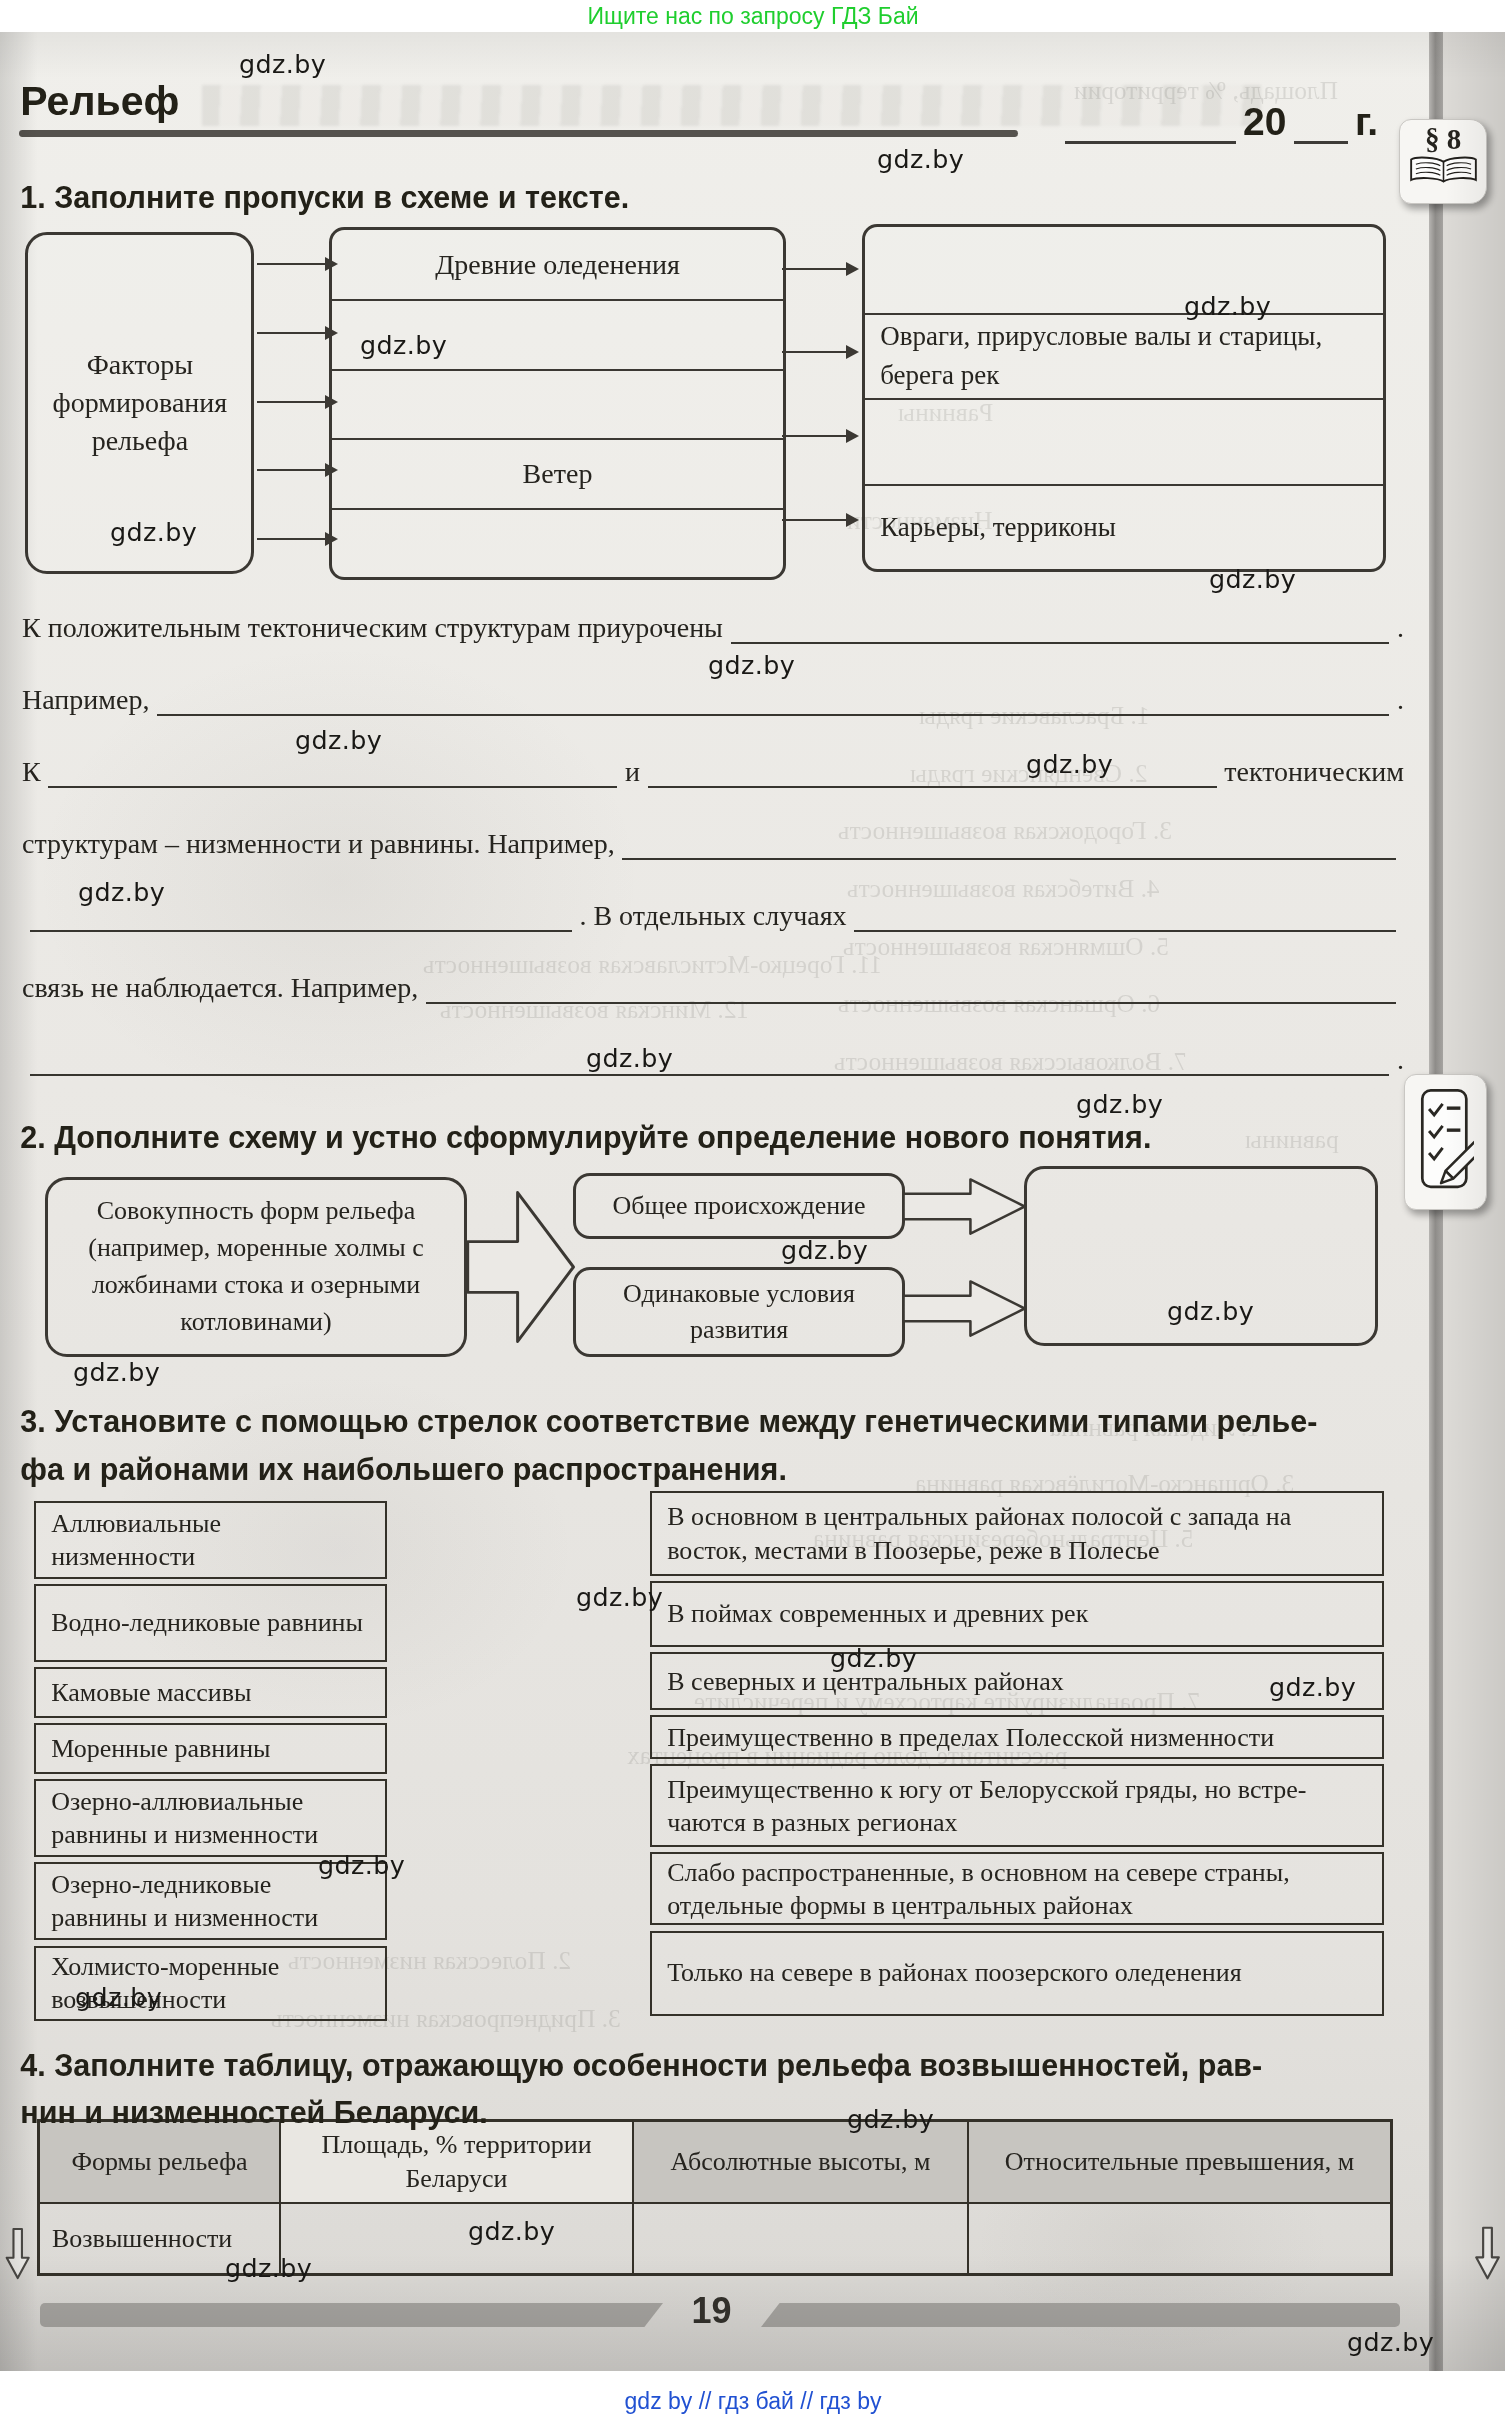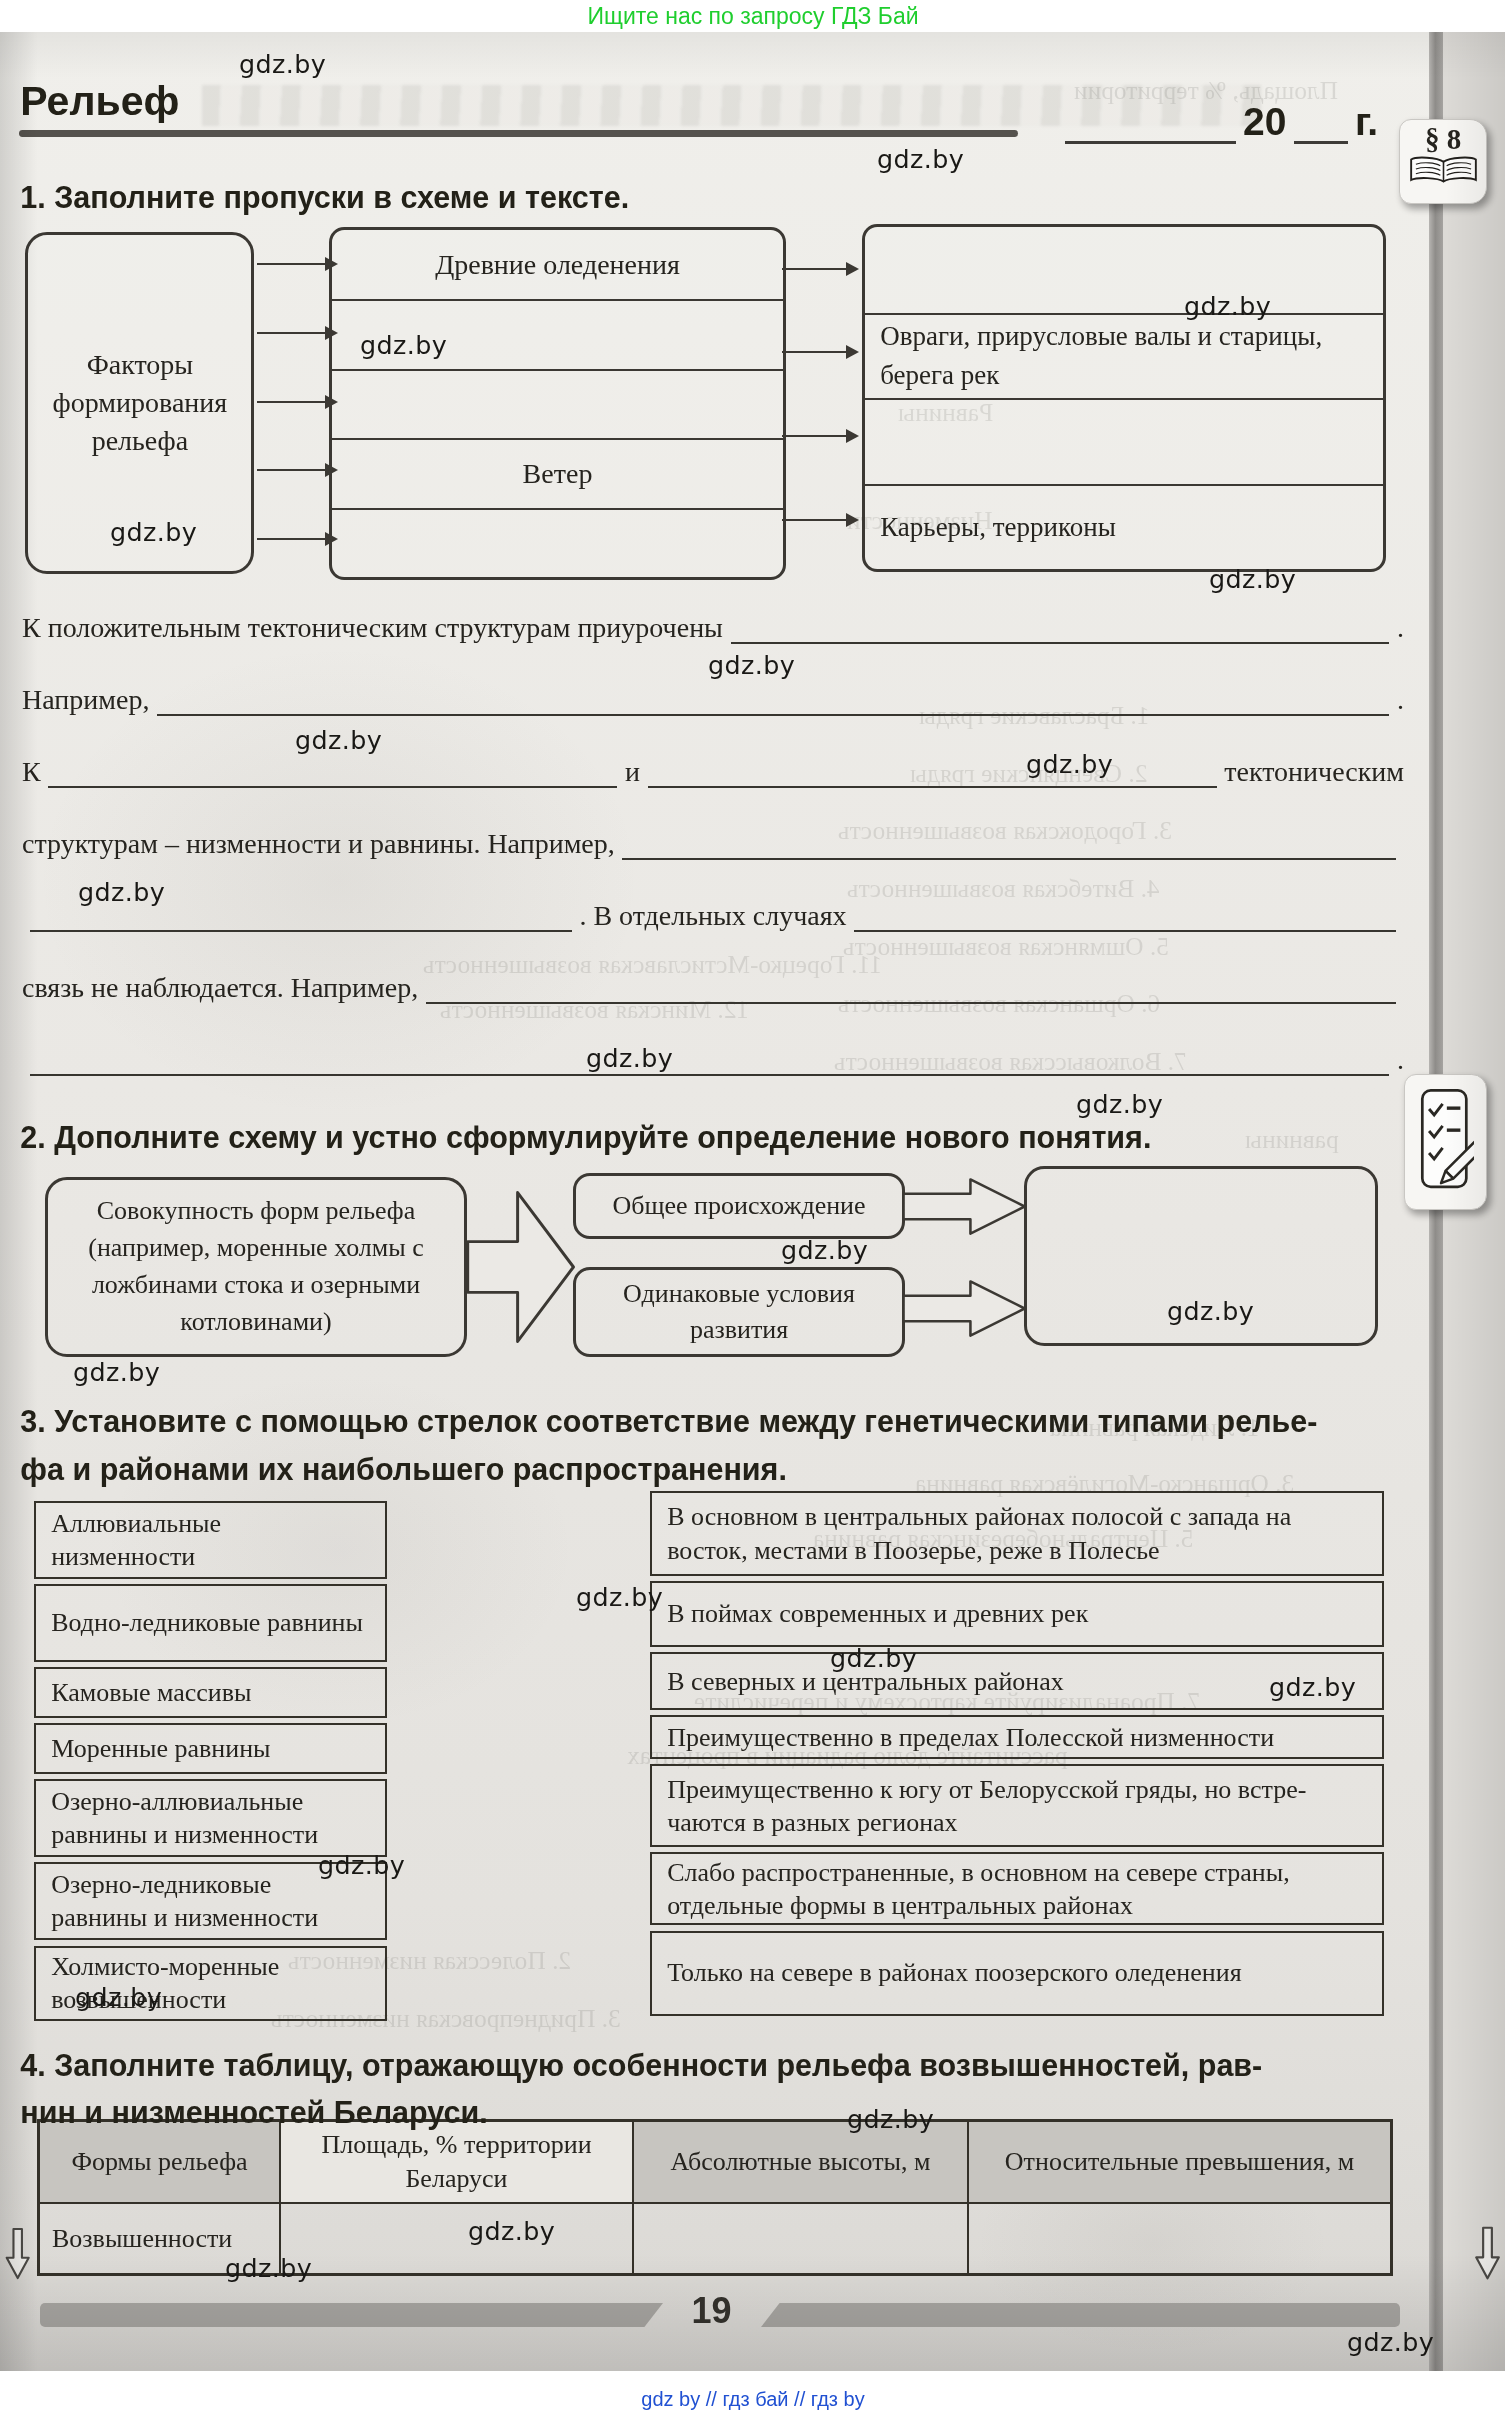--- a/index.html
+++ b/index.html
@@ -21,21 +21,21 @@
   .sansb{font-family:"Liberation Sans",sans-serif;font-weight:700;color:#232118;}
   .serif{font-family:"Liberation Serif","DejaVu Serif",serif;color:#26241f;}
   .wm{position:absolute;z-index:30;font-family:"DejaVu Sans",sans-serif;font-weight:500;
       font-size:25.4px;color:#191815;letter-spacing:0.4px;white-space:nowrap;}
   .ghost{position:absolute;z-index:2;font-size:25.4px;color:#57564f;opacity:.15;
          transform:scaleX(-1);white-space:nowrap;font-family:"Liberation Serif",serif;}
   .banner{position:absolute;left:0;top:3.4px;width:1506px;text-align:center;z-index:50;
           font-family:"Liberation Sans",sans-serif;font-size:23px;font-weight:500;color:#1fce2e;}
   .footer-strip{position:absolute;left:0;top:2371px;width:1506px;height:54px;background:#ffffff;z-index:48;}
   .footer-txt{position:absolute;left:0;top:17px;width:1506px;text-align:center;
-          font-family:"Liberation Sans",sans-serif;font-size:20px;font-weight:500;color:#2151d2;}
+          font-family:"Liberation Sans",sans-serif;font-size:23px;font-weight:500;color:#2151d2;}
 
   
   .title{position:absolute;left:20.3px;top:78px;font-size:41px;z-index:6;}
   .rule{position:absolute;left:18.6px;top:130px;width:999px;height:6.8px;background:#55524d;border-radius:3.4px;z-index:6;}
   .yline{position:absolute;height:3.4px;background:#3d3b37;z-index:6;}
   .ytxt{position:absolute;top:100px;font-size:39px;z-index:6;}
   .smudge{position:absolute;left:202px;top:85px;width:1059px;height:41px;z-index:3;opacity:.55;filter:blur(1.7px);
           background:repeating-linear-gradient(93deg,rgba(110,106,99,.22) 0 18.6px,rgba(110,106,99,.04) 18.6px 40px);}
 
   

